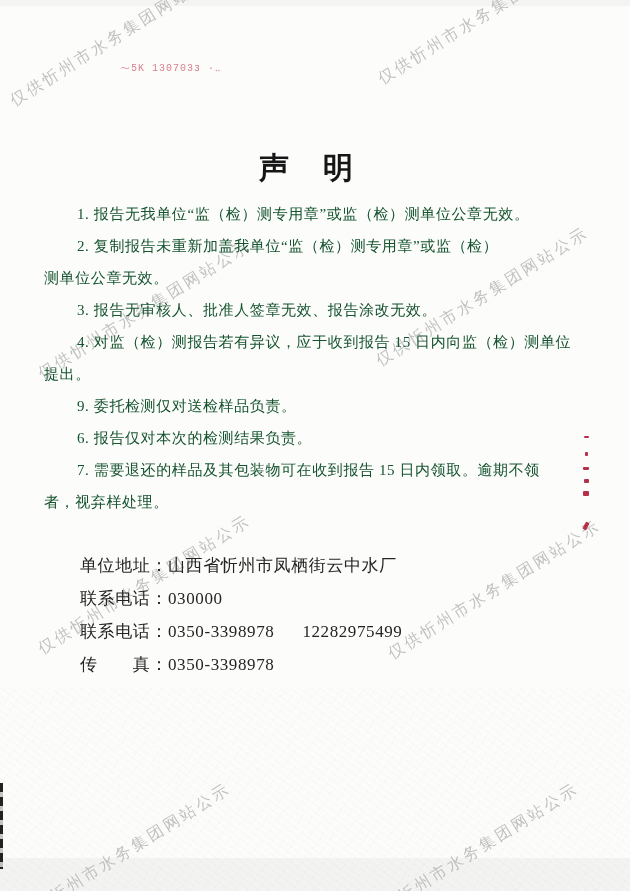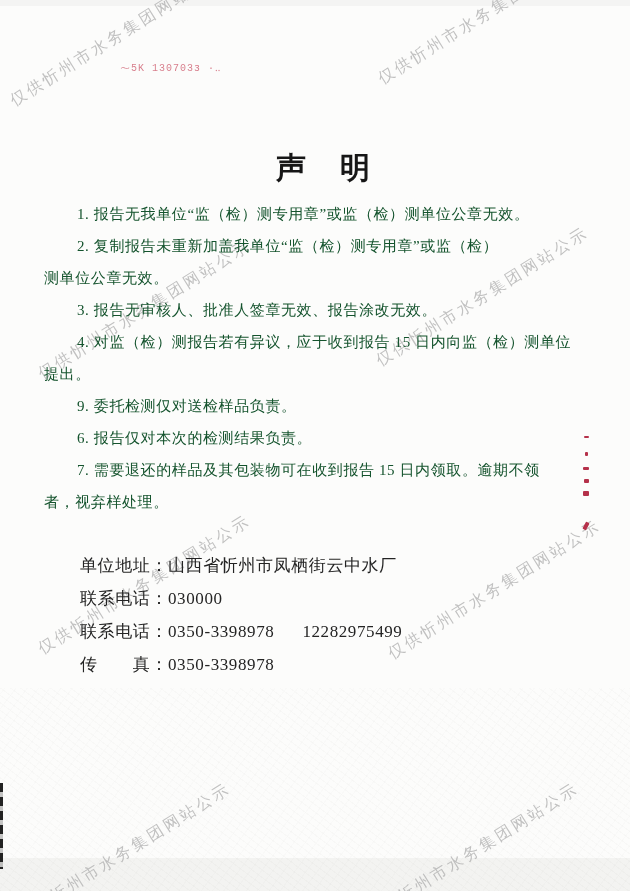--- a/index.html
+++ b/index.html
@@ -43,21 +43,21 @@
   .red-col i { position:absolute; display:block; border-radius:1px; }
   .red-col .m1 { left:2px; top:0;    width:5px; height:2px; }
   .red-col .m2 { left:3px; top:16px; width:3px; height:4px; }
   .red-col .m3 { left:1px; top:31px; width:6px; height:3px; }
   .red-col .m4 { left:2px; top:43px; width:5px; height:4px; }
   .red-col .m5 { left:1px; top:55px; width:6px; height:5px; }
   .red-col .m6 { left:2px; top:86px; width:4px; height:8px; transform:rotate(28deg); }
 
   
   .title { position:absolute; left:0; top:150px; width:614px; text-align:center;
-    font-size:30px; font-weight:bold; letter-spacing:2px; line-height:36px; color:#161616;margin-left:17px; }
+    font-size:30px; font-weight:bold; letter-spacing:2px; line-height:36px; color:#161616; }
   .stmt { position:absolute; left:44px; top:198px; width:556px; }
   .line { height:32px; line-height:32px; white-space:nowrap;
     font-size:15px; letter-spacing:0.6px; color:#14532d; }
   .line.first { text-indent:33px; }
 
   .contact { position:absolute; left:80px; top:549px; }
   .c-row { height:33px; line-height:33px; white-space:nowrap;
     font-size:17px; letter-spacing:0.6px; color:#242424; }
   .c-row .val2 { margin-left:28px; }
 </style>

